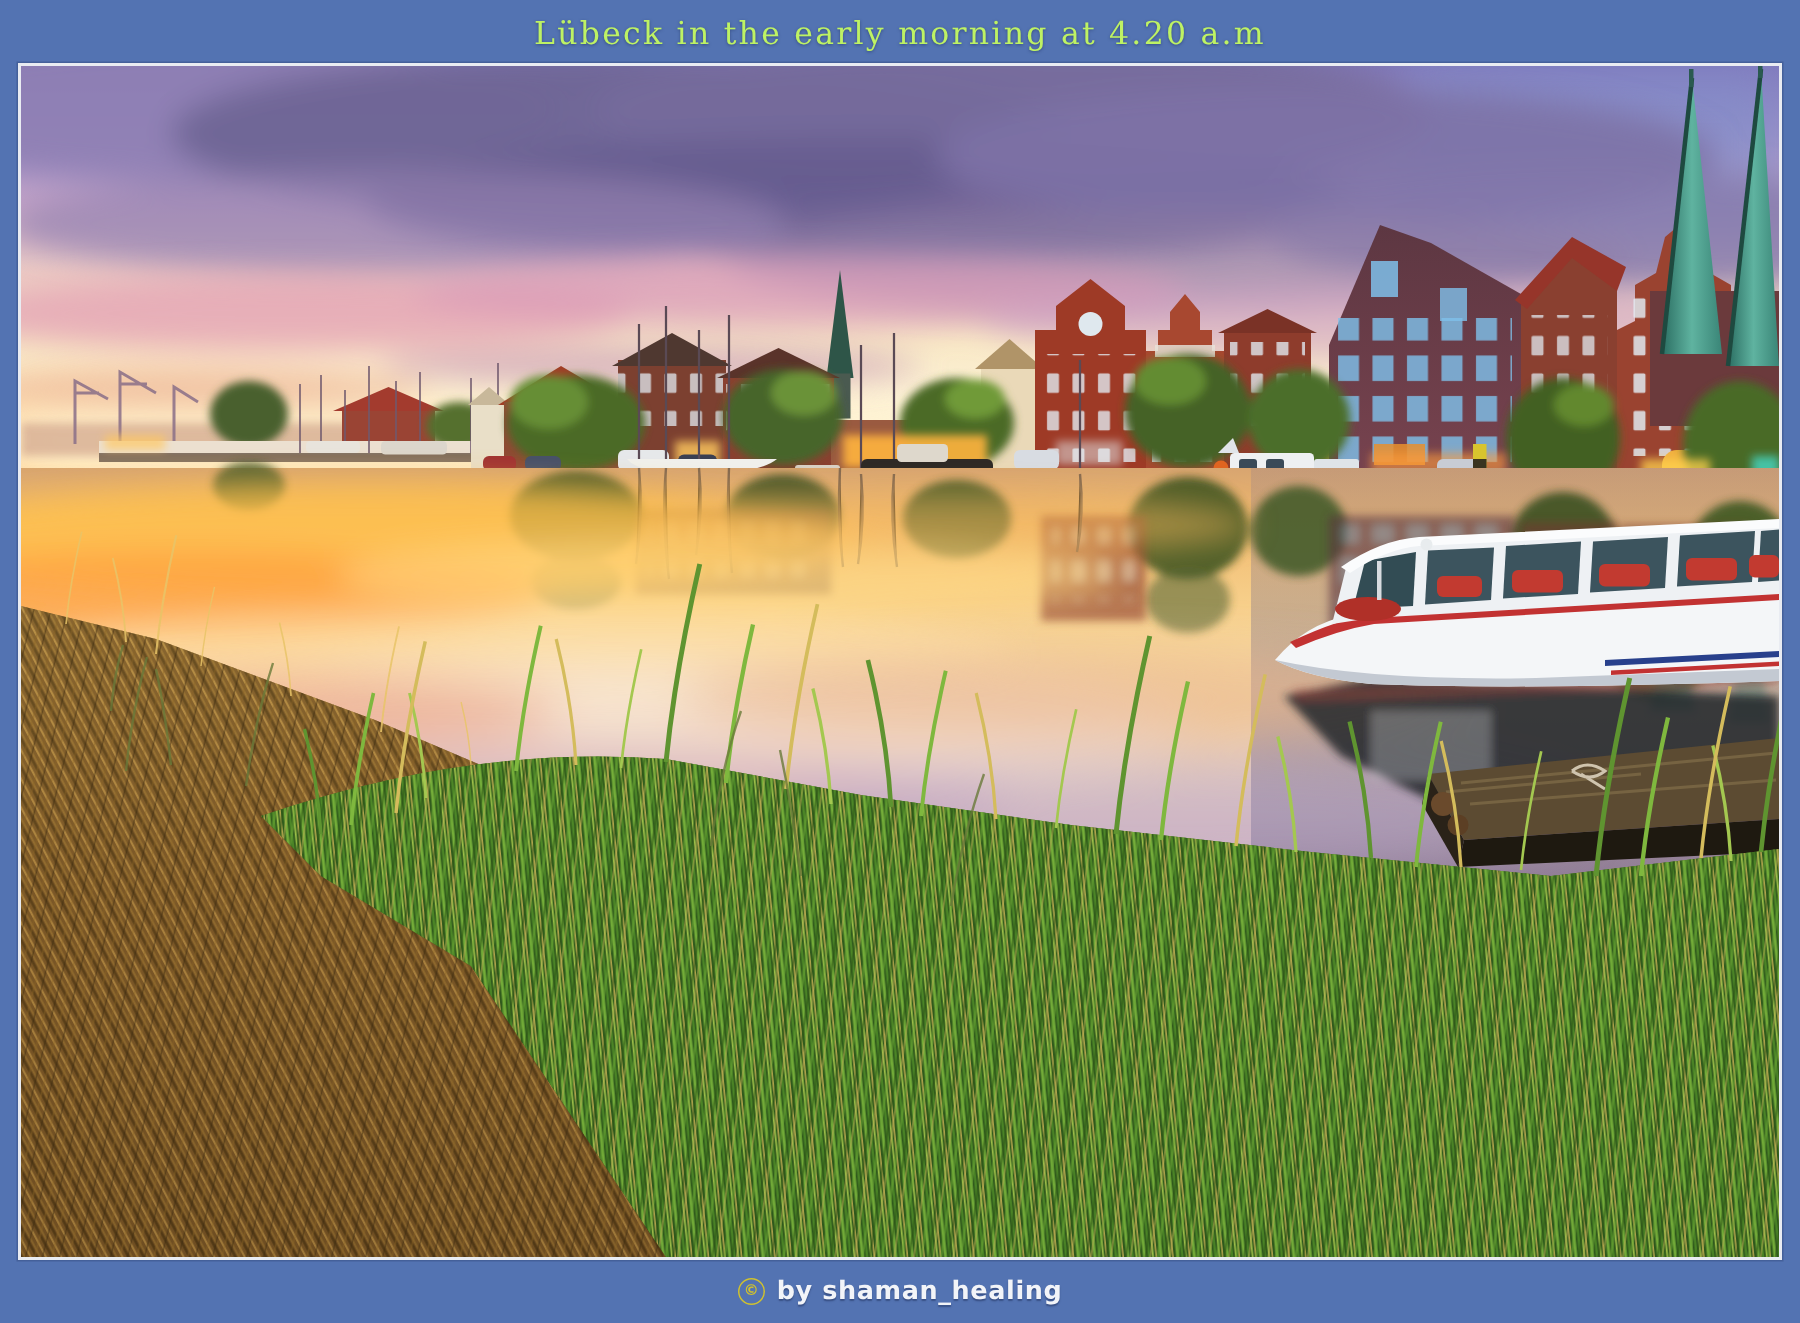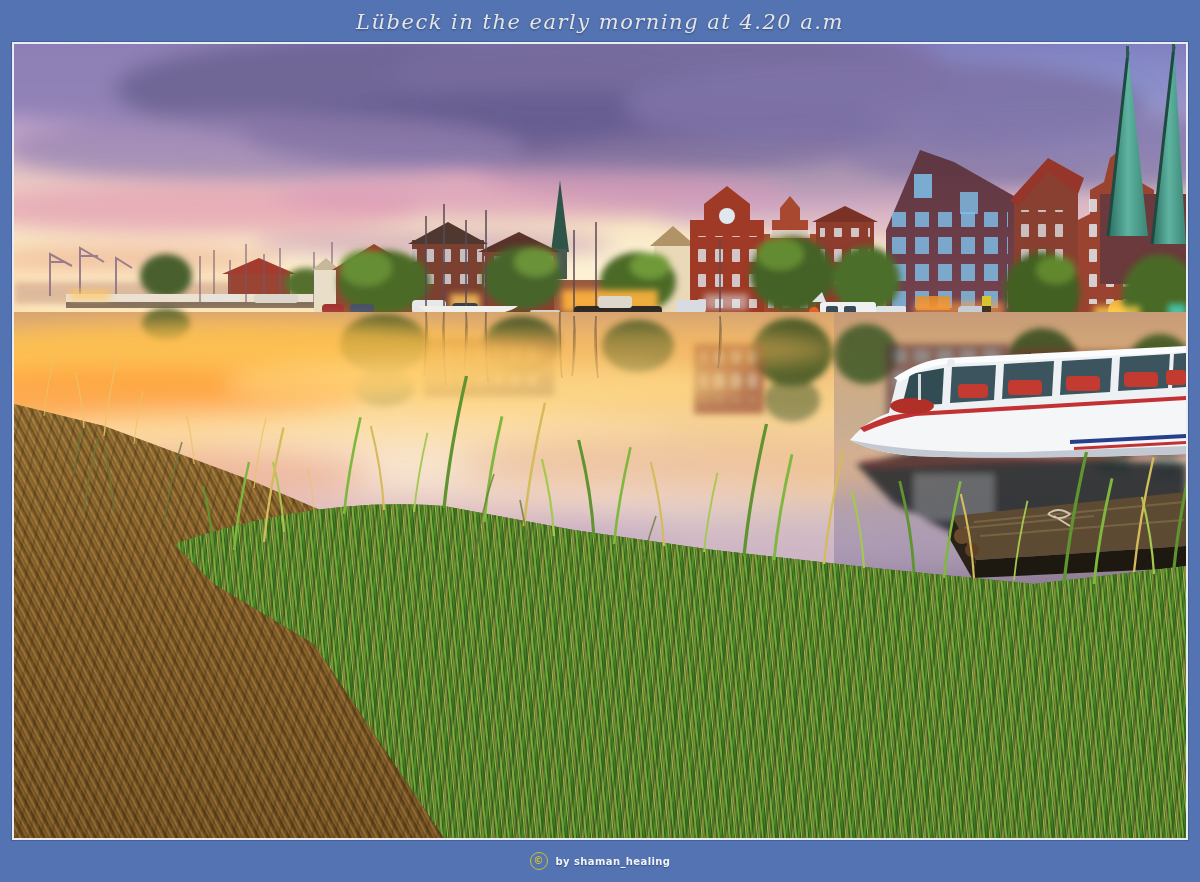--- a/index.html
+++ b/index.html
@@ -6,43 +6,43 @@
   body{
     width:1200px;height:882px;position:relative;overflow:hidden;
     background:#5373b2;
     font-family:"DejaVu Sans","Liberation Sans",sans-serif;
   }
   .title-band{
     position:absolute;left:0;top:0;width:1200px;height:44px;
     display:flex;align-items:center;justify-content:center;
   }
   .photo-title{
-    color:#e5e5e5;
+    color:#bef264;
     font-family:"DejaVu Serif","Liberation Serif",serif;
-    font-style:italic;font-size:21px;letter-spacing:1.5px;
+    font-size:21px;letter-spacing:1.5px;
     text-shadow:0 1px 2px rgba(30,45,90,.55);
   }
   .photo-frame{
     position:absolute;left:14px;top:44px;width:1172px;height:794px;
     border:2px solid #e9ecf2;box-sizing:content-box;
     margin-left:-2px;margin-top:-2px;
     box-shadow:0 0 0 1px rgba(40,60,110,.35);
     background:#c8b8c8;
   }
   .photo-frame svg{display:block;}
   .credit-band{
     position:absolute;left:0;bottom:0;width:1200px;height:42px;
     display:flex;align-items:center;justify-content:center;gap:8px;
   }
   .c-roundel{
     width:16px;height:16px;border:1.6px solid #cfc12f;border-radius:50%;
     color:#cfc12f;font-size:10px;font-weight:bold;line-height:16px;
     text-align:center;display:inline-block;
   }
-  .credit-text{color:#f2f4f8;font-size:10px;font-weight:bold;letter-spacing:.4px;
+  .credit-text{color:#f2f4f8;font-size:17px;font-weight:bold;letter-spacing:.4px;
     text-shadow:0 1px 1px rgba(30,45,90,.5);}
 </style>
 </head>
 <body>
 
 <div class="title-band">
   <span class="photo-title">Lübeck in the early morning at 4.20 a.m</span>
 </div>
 
 <div class="photo-frame">

